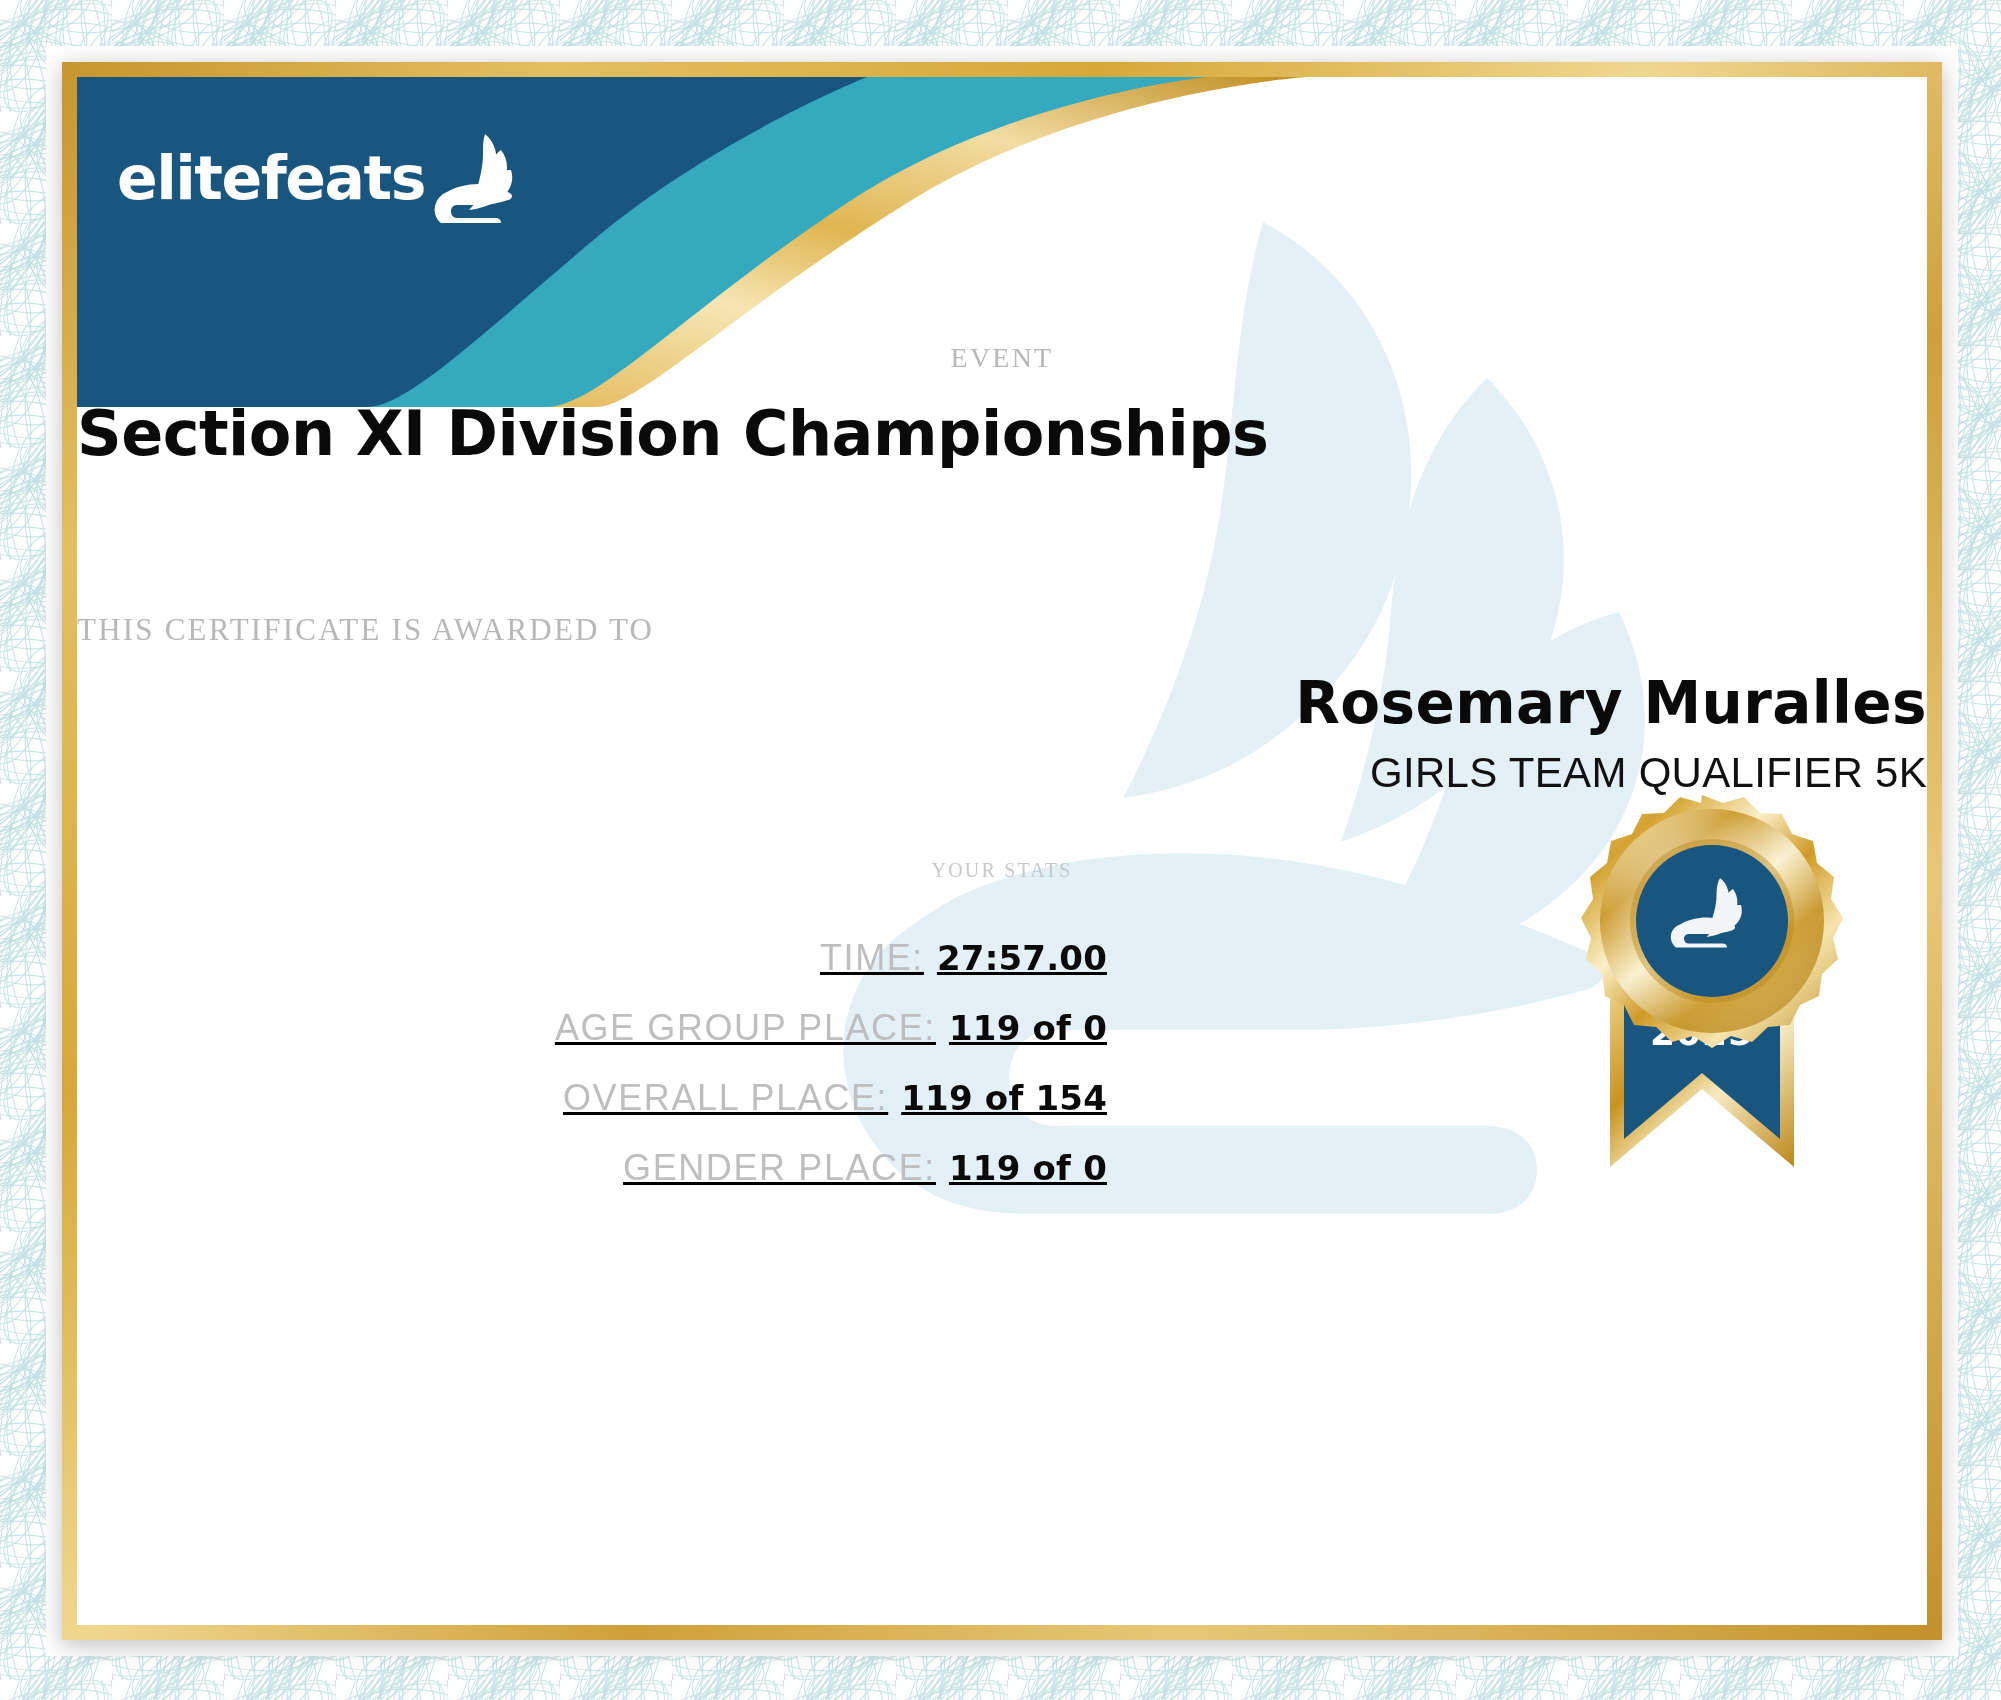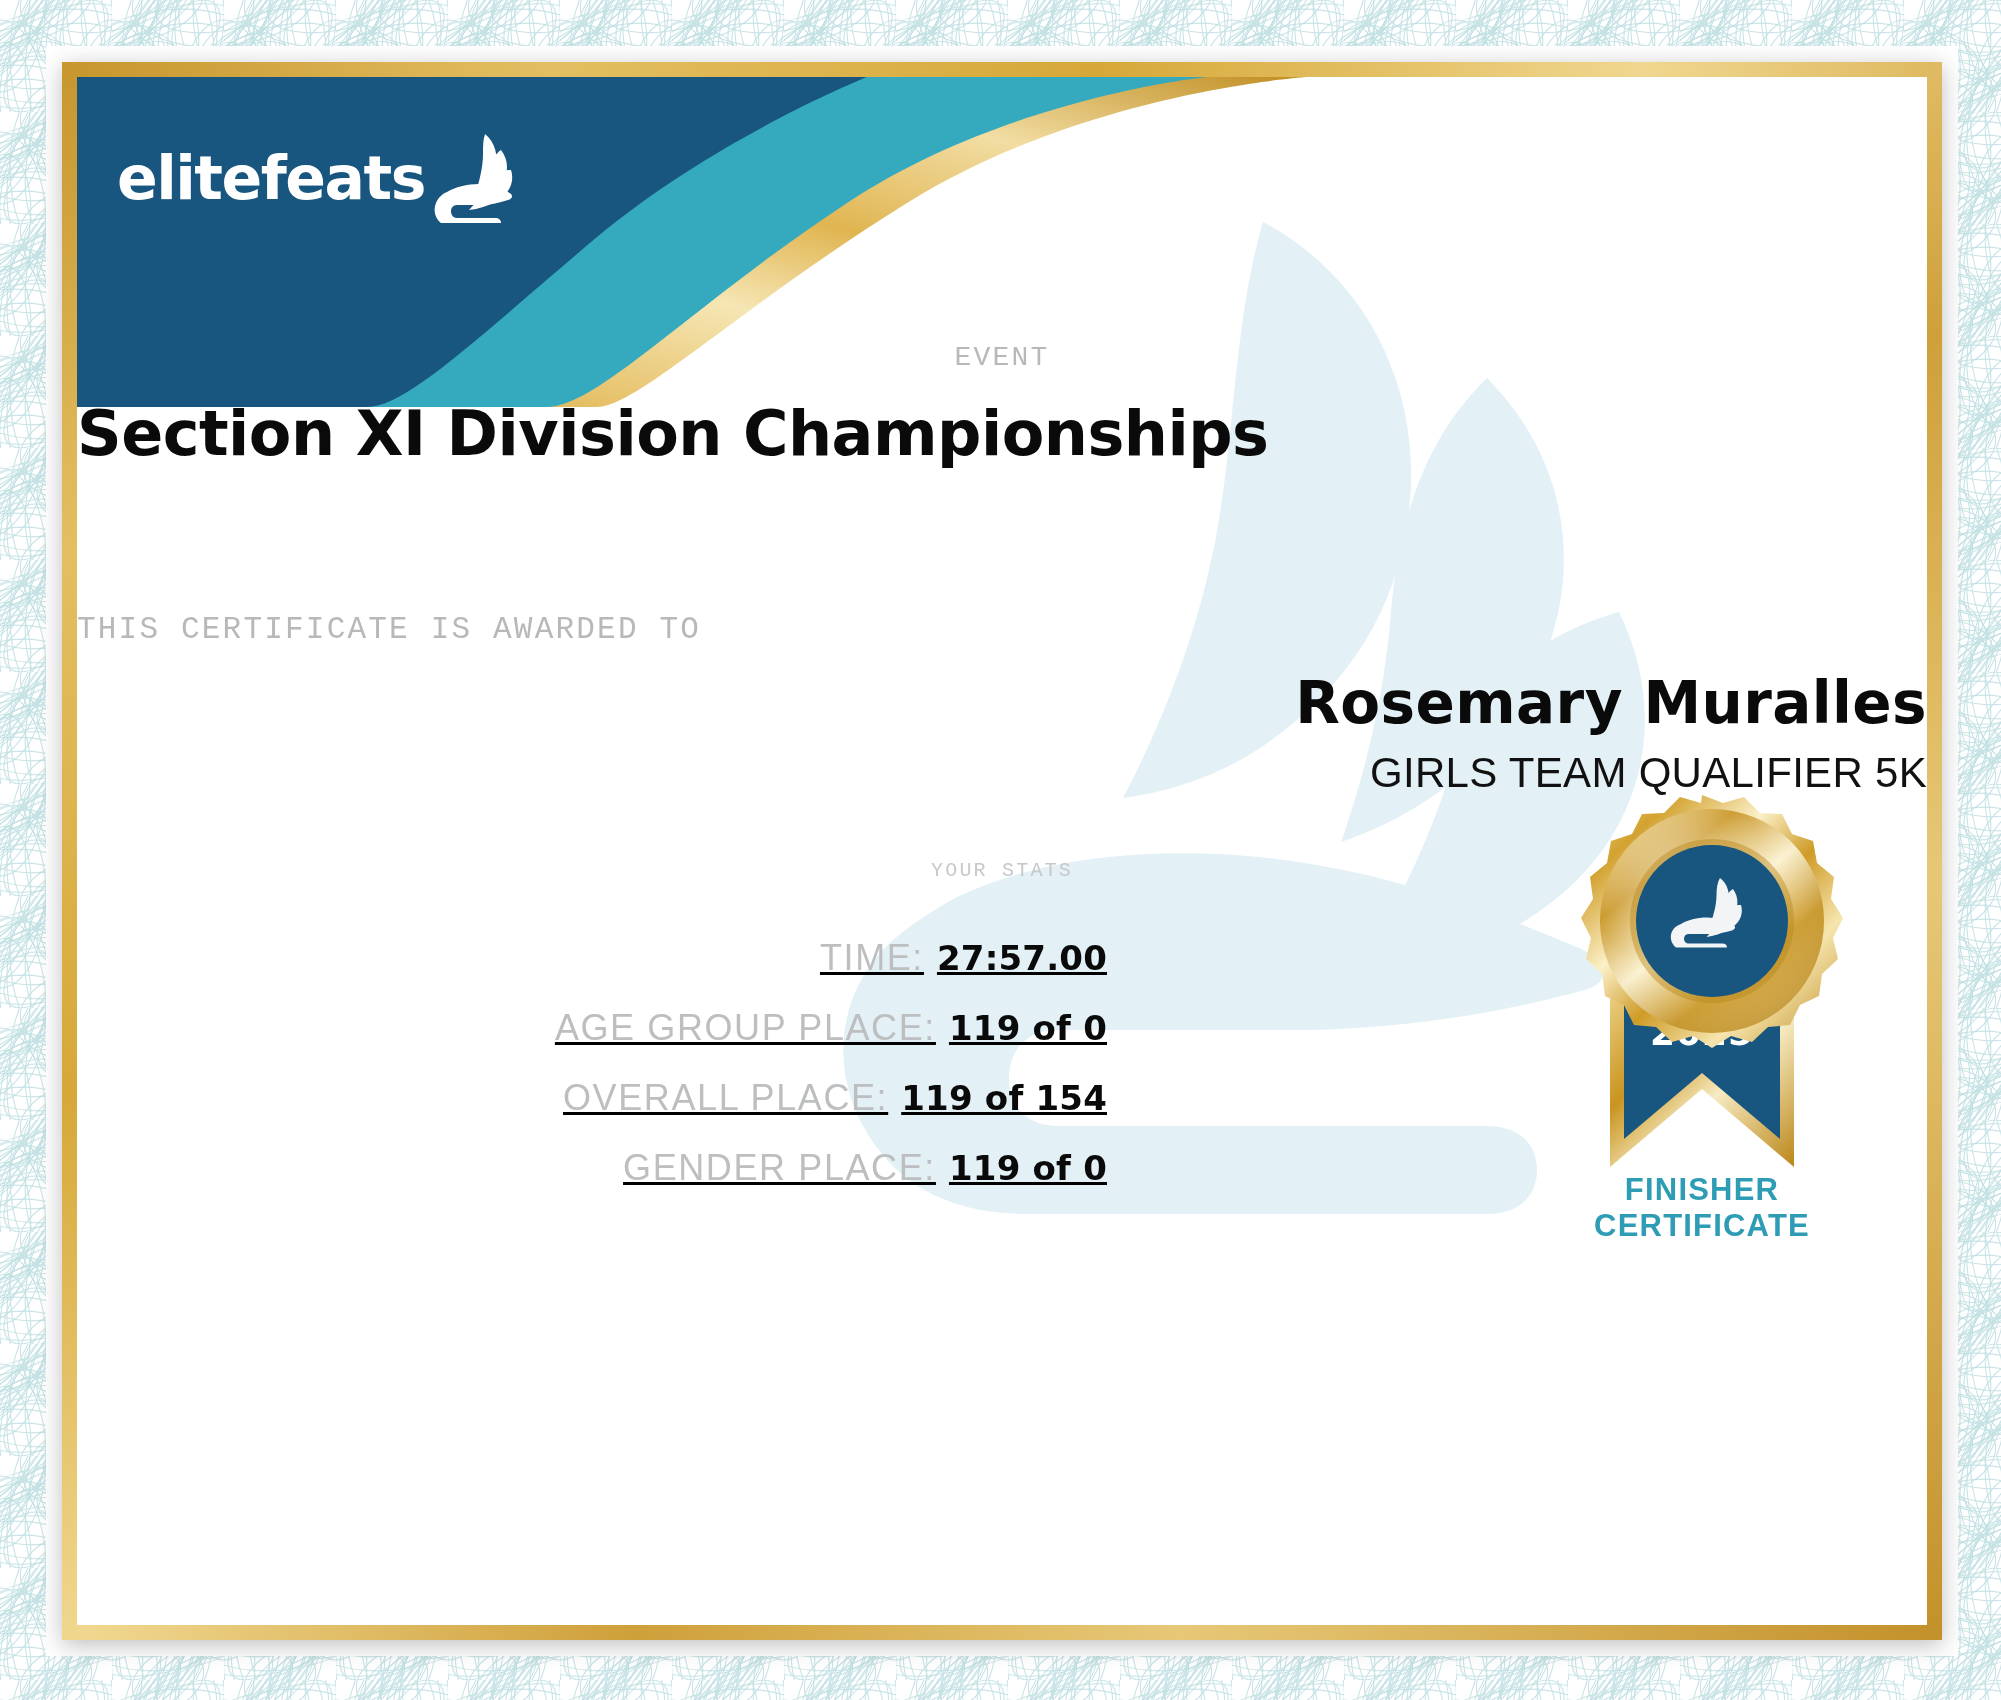--- a/index.html
+++ b/index.html
@@ -77,21 +77,21 @@
     font-size: 60px;
     font-weight: bold;
     letter-spacing: -1.5px;
     color: #ffffff;
     line-height: 1;
   }
 
   
   .label-muted {
     color: #b6b8ba;
-    font-family: Liberation Mono, monospace;
+    font-family: Liberation Serif, serif;
     font-weight: 400;
     letter-spacing: 2.2px;
     text-transform: uppercase;
   }
 
   #event-label {
     position: absolute;
     left: 0; right: 0;
     top: 265px;
     text-align: center;
@@ -371,20 +371,16 @@
 
           <g fill="#f2f4f6" transform="translate(140,98) scale(0.50)">
             <path d="M96 6 C112 18 118 40 111 62 C105 82 92 96 74 106 C82 84 89 62 89 40 C89 26 91 14 96 6 Z"></path>
             <path d="M122 28 C134 44 134 66 121 84 C110 99 94 109 77 116 C87 99 96 80 100 62 C105 44 112 34 122 28 Z"></path>
             <path d="M138 60 C144 80 134 98 114 109 C99 117 83 122 69 124 C82 111 92 96 100 80 C108 65 122 60 138 60 Z"></path>
             <path d="M18 98 C31 90 50 85 70 85 C90 85 110 91 124 101 C128 104 126 109 120 111 C105 115 88 118 72 118 L34 118 C28 118 24 122 24 127 C24 133 28 137 34 137 L100 137 C107 137 110 140 110 145 L8 145 C-2 137 -5 124 0 113 C4 105 10 101 18 98 Z"></path>
           </g>
         </g>
       </svg>
 
-      <div id="badge-caption">
-        <span>FINISHER</span>
-        <span>CERTIFICATE</span>
-      </div>
     </div>
 
   </div>
 </div>
 
 </body></html>

